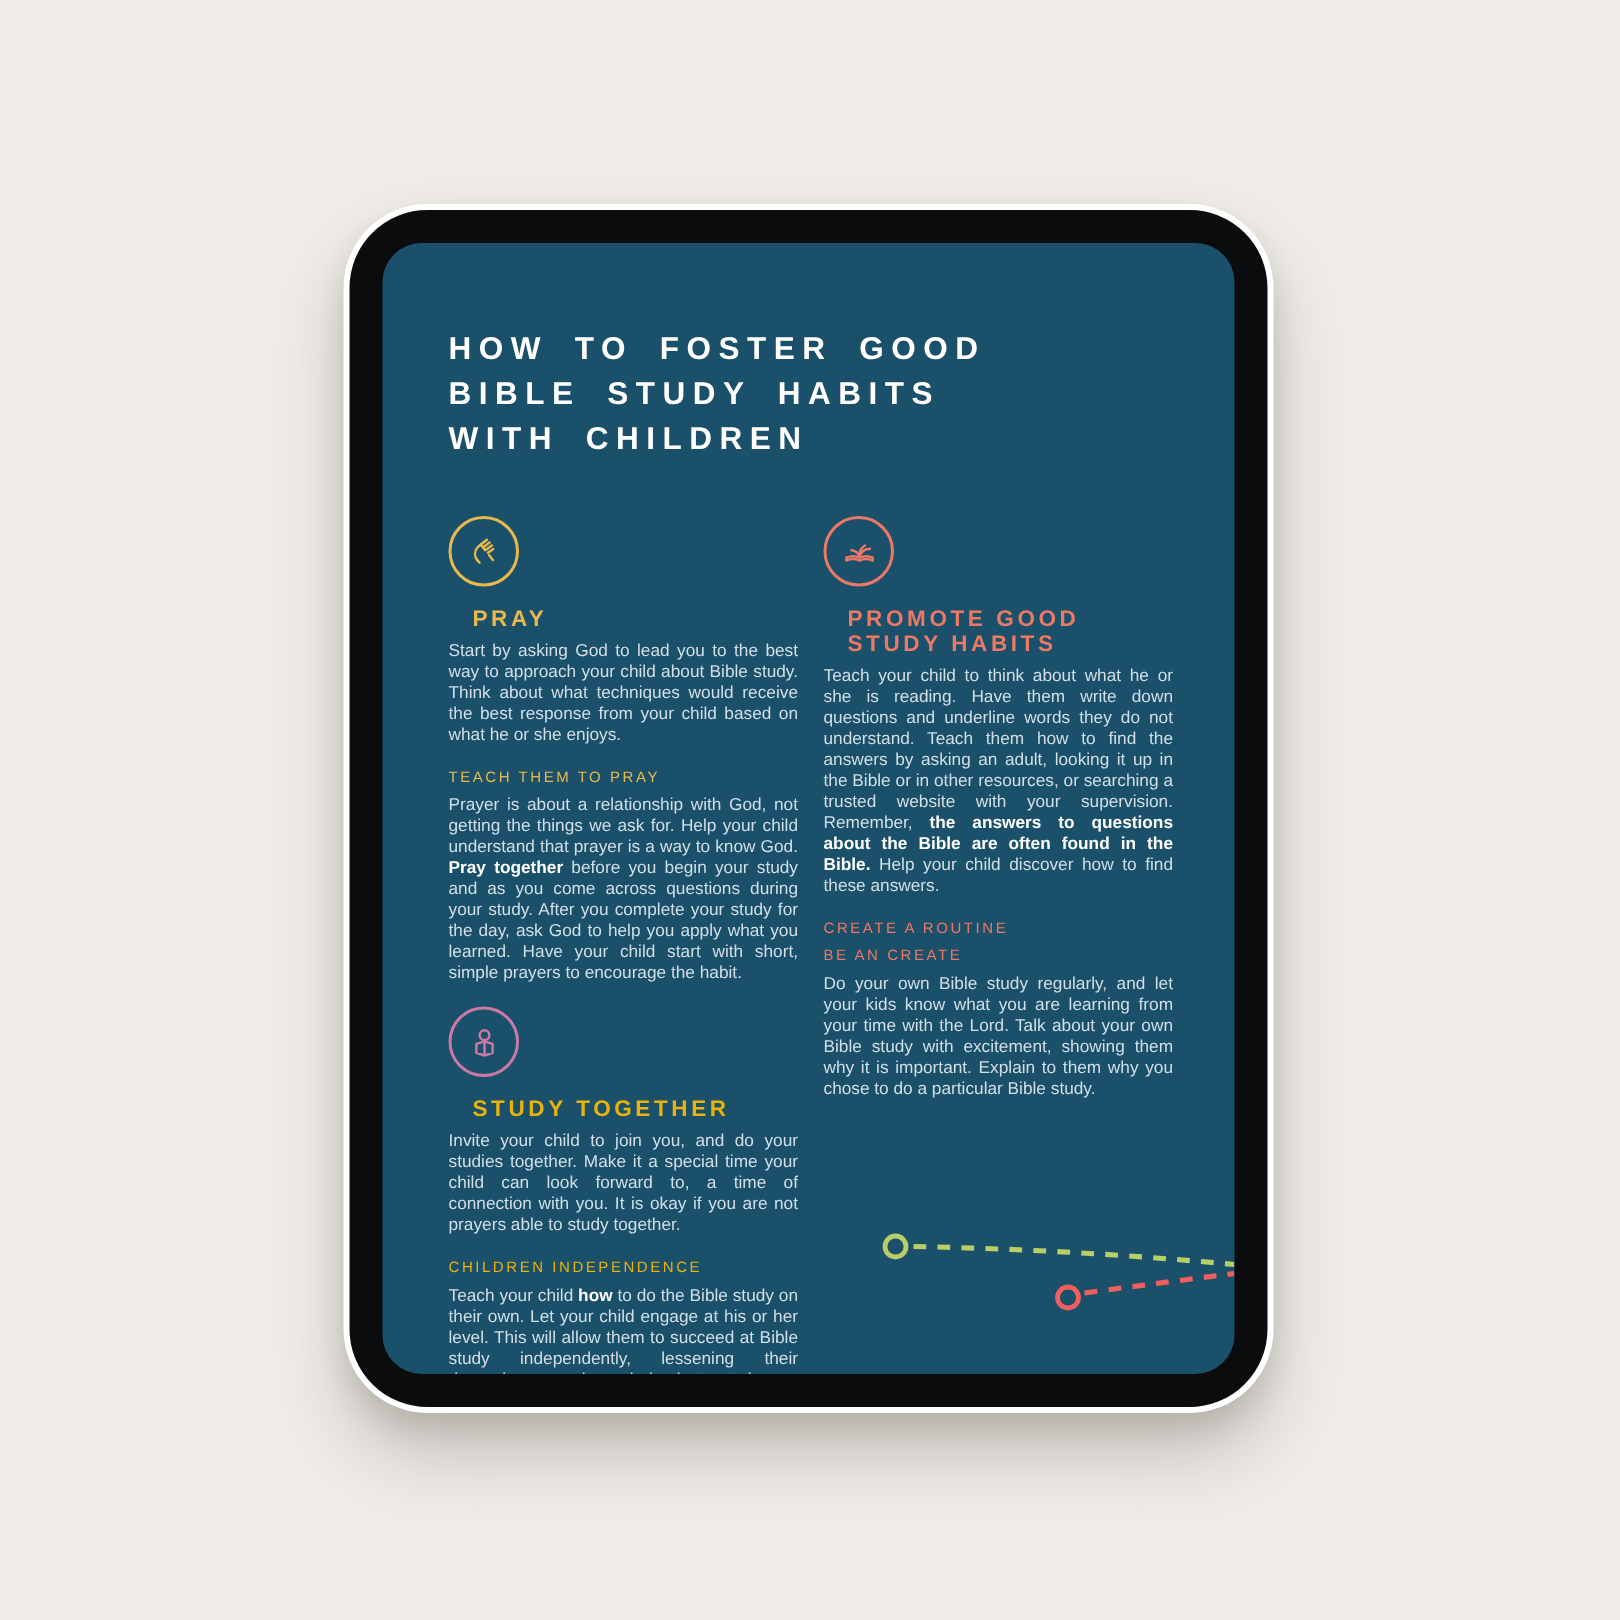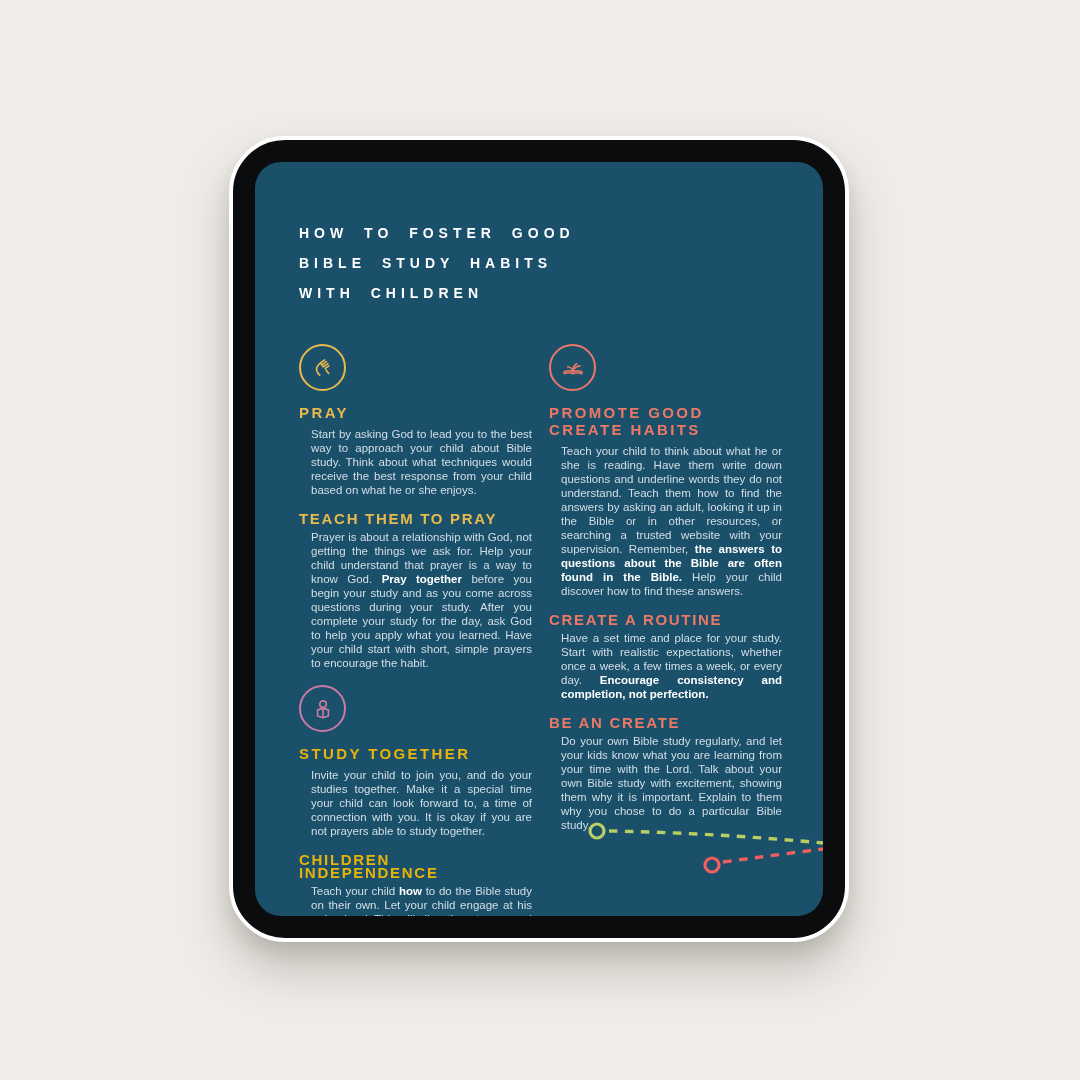--- a/index.html
+++ b/index.html
@@ -14,48 +14,48 @@
     border:4px solid #ffffff;border-radius:56px;
     padding:22px;
     box-shadow:0 28px 48px rgba(60,55,45,.25),0 10px 18px rgba(60,55,45,.12);
   }
   .screen{
     position:relative;width:100%;height:100%;
     background:#1b506b;border-radius:26px;overflow:hidden;
   }
   .doc-title{
     position:absolute;left:44px;top:56px;margin:0;
-    color:#ffffff;font-size:14px;line-height:30px;font-weight:800;
+    color:#ffffff;font-size:21px;line-height:30px;font-weight:800;
     letter-spacing:5px;word-spacing:7px;white-space:pre-line;
   }
   .col{position:absolute;top:182px;width:233px;}
   .col-left{left:44px;}
   .col-right{left:294px;}
   .icon-circle{
     width:47px;height:47px;border-radius:50%;box-sizing:border-box;
     display:flex;align-items:center;justify-content:center;
     margin:0 0 13px 0;
   }
   .icon-circle.yellow{border:2.5px solid #e9b94d;}
   .icon-circle.pink{border:2.5px solid #c97ba6;}
   .icon-circle.coral{border:2.5px solid #ed7866;}
   .icon-circle.gap-top{margin-top:10px;}
   h2.sec{
-    margin:0 0 6px 0;font-size:15px;line-height:17px;font-weight:800;
+    margin:0 0 6px 16px;font-size:15px;line-height:17px;font-weight:800;
     letter-spacing:2.4px;white-space:pre-line;
   }
   h3.sub{
-    margin:0 0 5px 0;font-size:15px;line-height:13px;font-weight:700;
+    margin:0 0 5px 0;font-size:10px;line-height:13px;font-weight:400;
     letter-spacing:1.7px;
   }
   .yellow-t{color:#e9b94d;}
   .pink-t{color:#eab308;}
   .coral-t{color:#ed7866;}
   p.body{
-    margin:0 0 15px 12px;color:#d3dfe6;font-size:11.5px;line-height:14px;
+    margin:0 0 15px 0;color:#d3dfe6;font-size:11.5px;line-height:14px;
     text-align:justify;
   }
   p.body b{color:#ffffff;font-weight:700;}
   .decor{position:absolute;inset:0;pointer-events:none;}
 </style>
 </head>
 <body>
 
 <div class="tablet">
   <div class="screen">
@@ -100,25 +100,24 @@
       <div class="icon-circle coral">
         <svg width="26" height="26" viewBox="0 0 24 24" fill="none" stroke="#ed7866" stroke-width="1.5" stroke-linecap="round" stroke-linejoin="round">
           <path d="M4 15.5c3-1.4 5-1.4 8 0 3-1.4 5-1.4 8 0"></path>
           <path d="M4 15.5v1.8c3-1.4 5-1.4 8 0 3-1.4 5-1.4 8 0v-1.8"></path>
           <path d="M12 14.8c.8-2.8 3.4-4.6 6.5-4.8"></path>
           <path d="M12 14.8c-.2-3 1.4-5.6 3.4-6.8"></path>
           <path d="M12 14.8c-.9-2.4-2.8-3.7-5-3.9"></path>
         </svg>
       </div>
       <h2 class="sec coral-t">PROMOTE GOOD
-CREATE HABITS</h2>
+STUDY HABITS</h2>
       <p class="body">Teach your child to think about what he or she is reading. Have them write down questions and underline words they do not understand. Teach them how to find the answers by asking an adult, looking it up in the Bible or in other resources, or searching a trusted website with your supervision. Remember, <b>the answers to questions about the Bible are often found in the Bible.</b> Help your child discover how to find these answers.</p>
 
       <h3 class="sub coral-t">CREATE A ROUTINE</h3>
-      <p class="body">Have a set time and place for your study. Start with realistic expectations, whether once a week, a few times a week, or every day. <b>Encourage consistency and completion, not perfection.</b></p>
 
       <h3 class="sub coral-t">BE AN CREATE</h3>
       <p class="body">Do your own Bible study regularly, and let your kids know what you are learning from your time with the Lord. Talk about your own Bible study with excitement, showing them why it is important. Explain to them why you chose to do a particular Bible study.</p>
     </div>
 
     <svg class="decor" width="568" height="754" viewBox="0 0 568 754">
       <circle cx="342" cy="669" r="7" fill="none" stroke="#b9cf66" stroke-width="3.2"></circle>
       <path d="M354 669 Q 460 671 568 681" fill="none" stroke="#b9cf66" stroke-width="3.4" stroke-dasharray="8.5 7.5"></path>
       <circle cx="457" cy="703" r="7" fill="none" stroke="#f05f5e" stroke-width="3.2"></circle>
       <path d="M468 700 Q 520 693 568 687" fill="none" stroke="#f05f5e" stroke-width="3.4" stroke-dasharray="8.5 7.5"></path>

